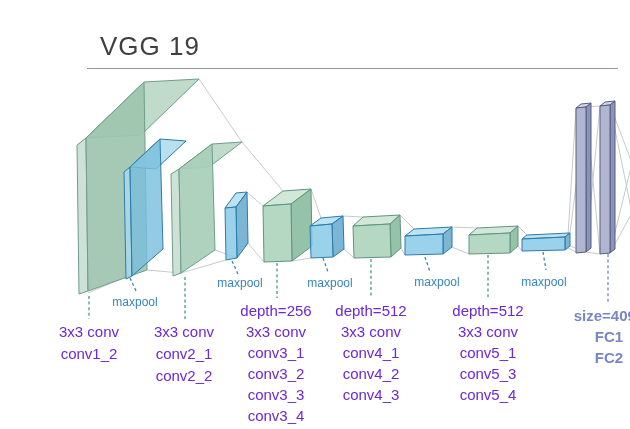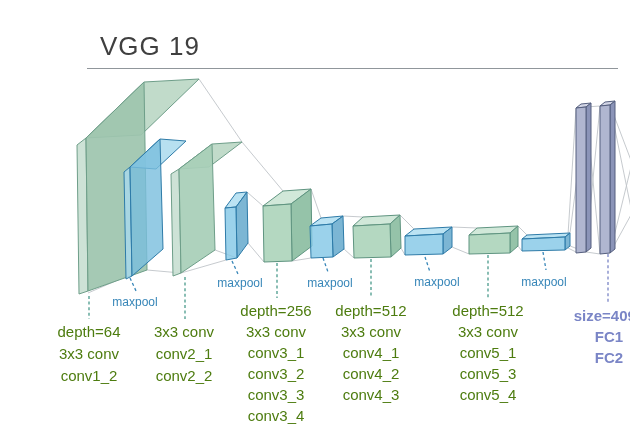--- a/index.html
+++ b/index.html
@@ -26,21 +26,21 @@
   .bb-front{fill:#82c7e6;} .bb-top{fill:#aadcf0;} .bb-side{fill:#5ba4c9;}
   .pface{stroke:#555f7e;stroke-width:1;stroke-linejoin:round;}
   .pp-front{fill:#b0b6d0;} .pp-top{fill:#d2d5e5;} .pp-side{fill:#8b94b8;}
 
   .conn{stroke:#bfc4c8;stroke-width:.9;fill:none;}
   .lead{fill:none;stroke-width:1.3;stroke-dasharray:3,2.6;}
   .ld-g{stroke:#4a9a8c;} .ld-b{stroke:#3786b8;} .ld-p{stroke:#7a85c6;}
 
   .lblgroup{
     position:absolute;transform:translateX(-50%);text-align:center;white-space:nowrap;
-    font-size:15px;line-height:22px;color:#4d7c0f;
+    font-size:15px;line-height:22px;color:#6d28d9;
   }
   .lblgroup.tight{line-height:21px;}
   .lblgroup.fc{color:#7a85c6;font-weight:bold;}
   .mp{
     position:absolute;transform:translate(-50%,-50%);white-space:nowrap;
     font-size:12px;color:#3786b8;
   }
 </style>
 </head>
 <body>
@@ -178,21 +178,20 @@
     </g>
   </svg>
 
   <div class="mp" style="left:95px;top:302px">maxpool</div>
   <div class="mp" style="left:200px;top:283px">maxpool</div>
   <div class="mp" style="left:290px;top:283px">maxpool</div>
   <div class="mp" style="left:397px;top:282px">maxpool</div>
   <div class="mp" style="left:504px;top:282px">maxpool</div>
 
   <div class="lblgroup" style="left:49px;top:321px">
-    <div>depth=64</div>
     <div>3x3 conv</div>
     <div>conv1_2</div>
   </div>
 
   <div class="lblgroup" style="left:144px;top:321px">
     <div>3x3 conv</div>
     <div>conv2_1</div>
     <div>conv2_2</div>
   </div>
 

